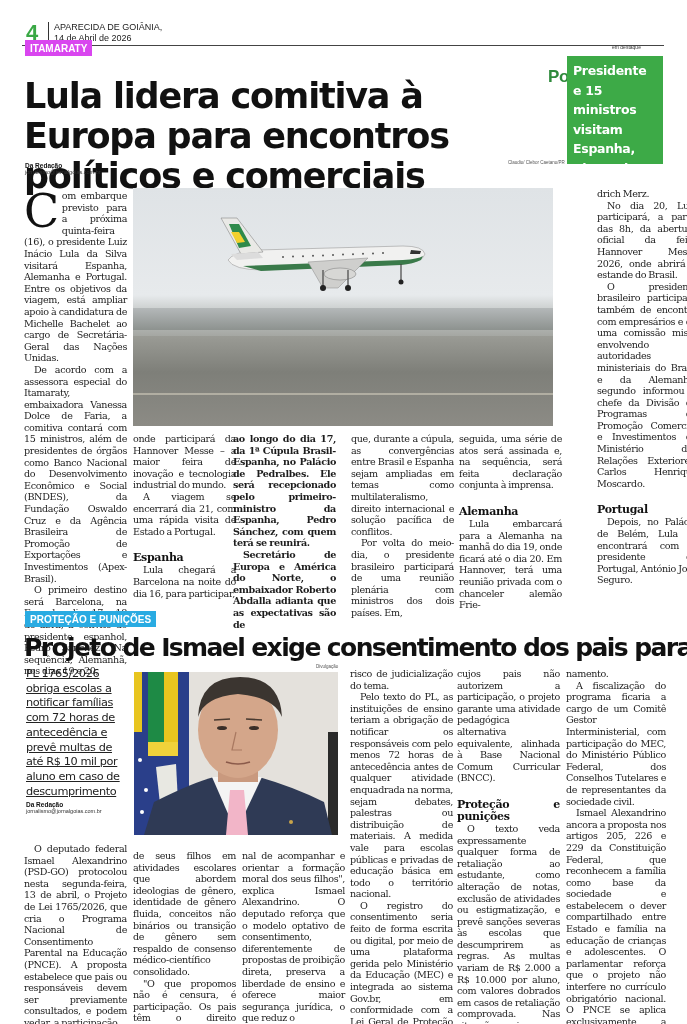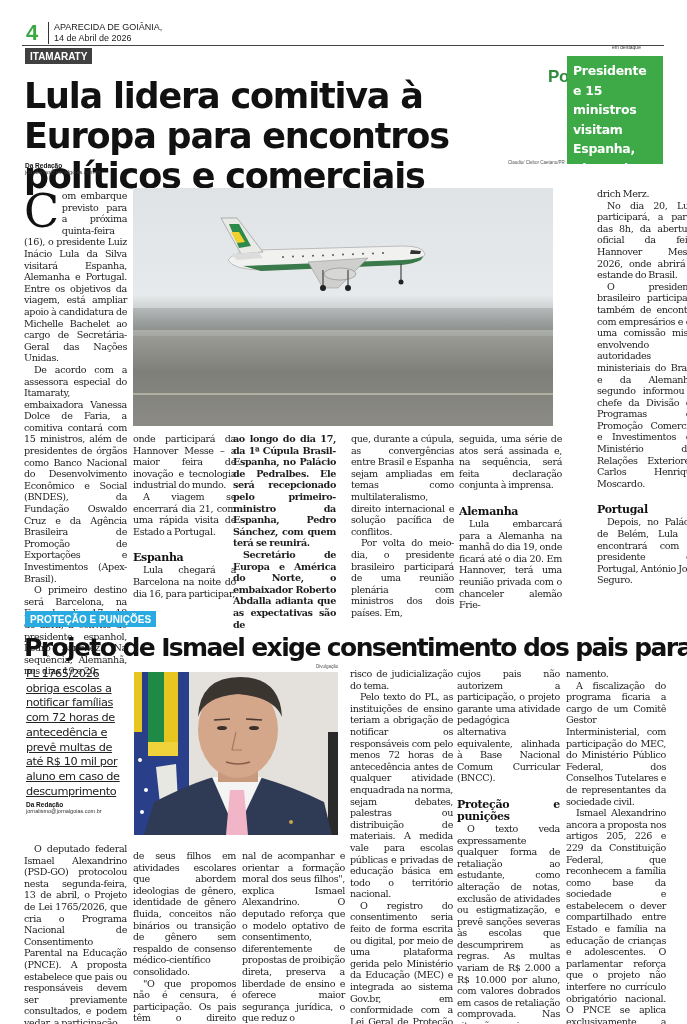--- a/index.html
+++ b/index.html
@@ -11,21 +11,21 @@
   #page-num { left: 26px; top: 22px; font: bold 22px "Liberation Sans", sans-serif; color: #3aa845; line-height: 22px; }
   #mast-sep { left: 48px; top: 22px; width: 1px; height: 22px; background: #333; }
   #mast-city { left: 54px; top: 22px; font: 9px "Liberation Sans", sans-serif; line-height: 11px; color: #222; }
   #mast-rule { left: 22px; top: 45px; width: 642px; height: 1px; background: #444; }
   #logo { left: 548px; top: 24px; font: bold 17px "Liberation Sans", sans-serif; color: #2f8a3c; letter-spacing: -0.3px; margin-top: 43px; }
   #logo .goias { color: #3aa845; }
   #logo-sub { left: 612px; top: 44px; font: 5px "Liberation Sans", sans-serif; color: #333; }
 
   
   .tag { font: bold 10px "Liberation Sans", sans-serif; color: #fff; padding: 3px 5px 2px; line-height: 11px; }
-  #tag-itamaraty { left: 25px; top: 48px; background: #404040; }
+  #tag-itamaraty { left: 25px; top: 40px; background: #d946ef; }
   #tag-protecao { left: 25px; top: 611px; background: #29abe2; }
 
   
   #headline1 { left: 24px; top: 76px; width: 540px; font: bold 35px "DejaVu Sans", sans-serif; line-height: 40px; letter-spacing: -1.2px; color: #111; }
 
   
   #greenbox { left: 567px; top: 56px; width: 96px; height: 108px; background: #3daa47; padding: 5px 6px; }
   #greenbox-text { font: bold 12.5px "DejaVu Sans", sans-serif; color: #fff; line-height: 19.5px; letter-spacing: -0.3px; }
 
   .byline-name { font: bold 6.5px "Liberation Sans", sans-serif; color: #111; }

